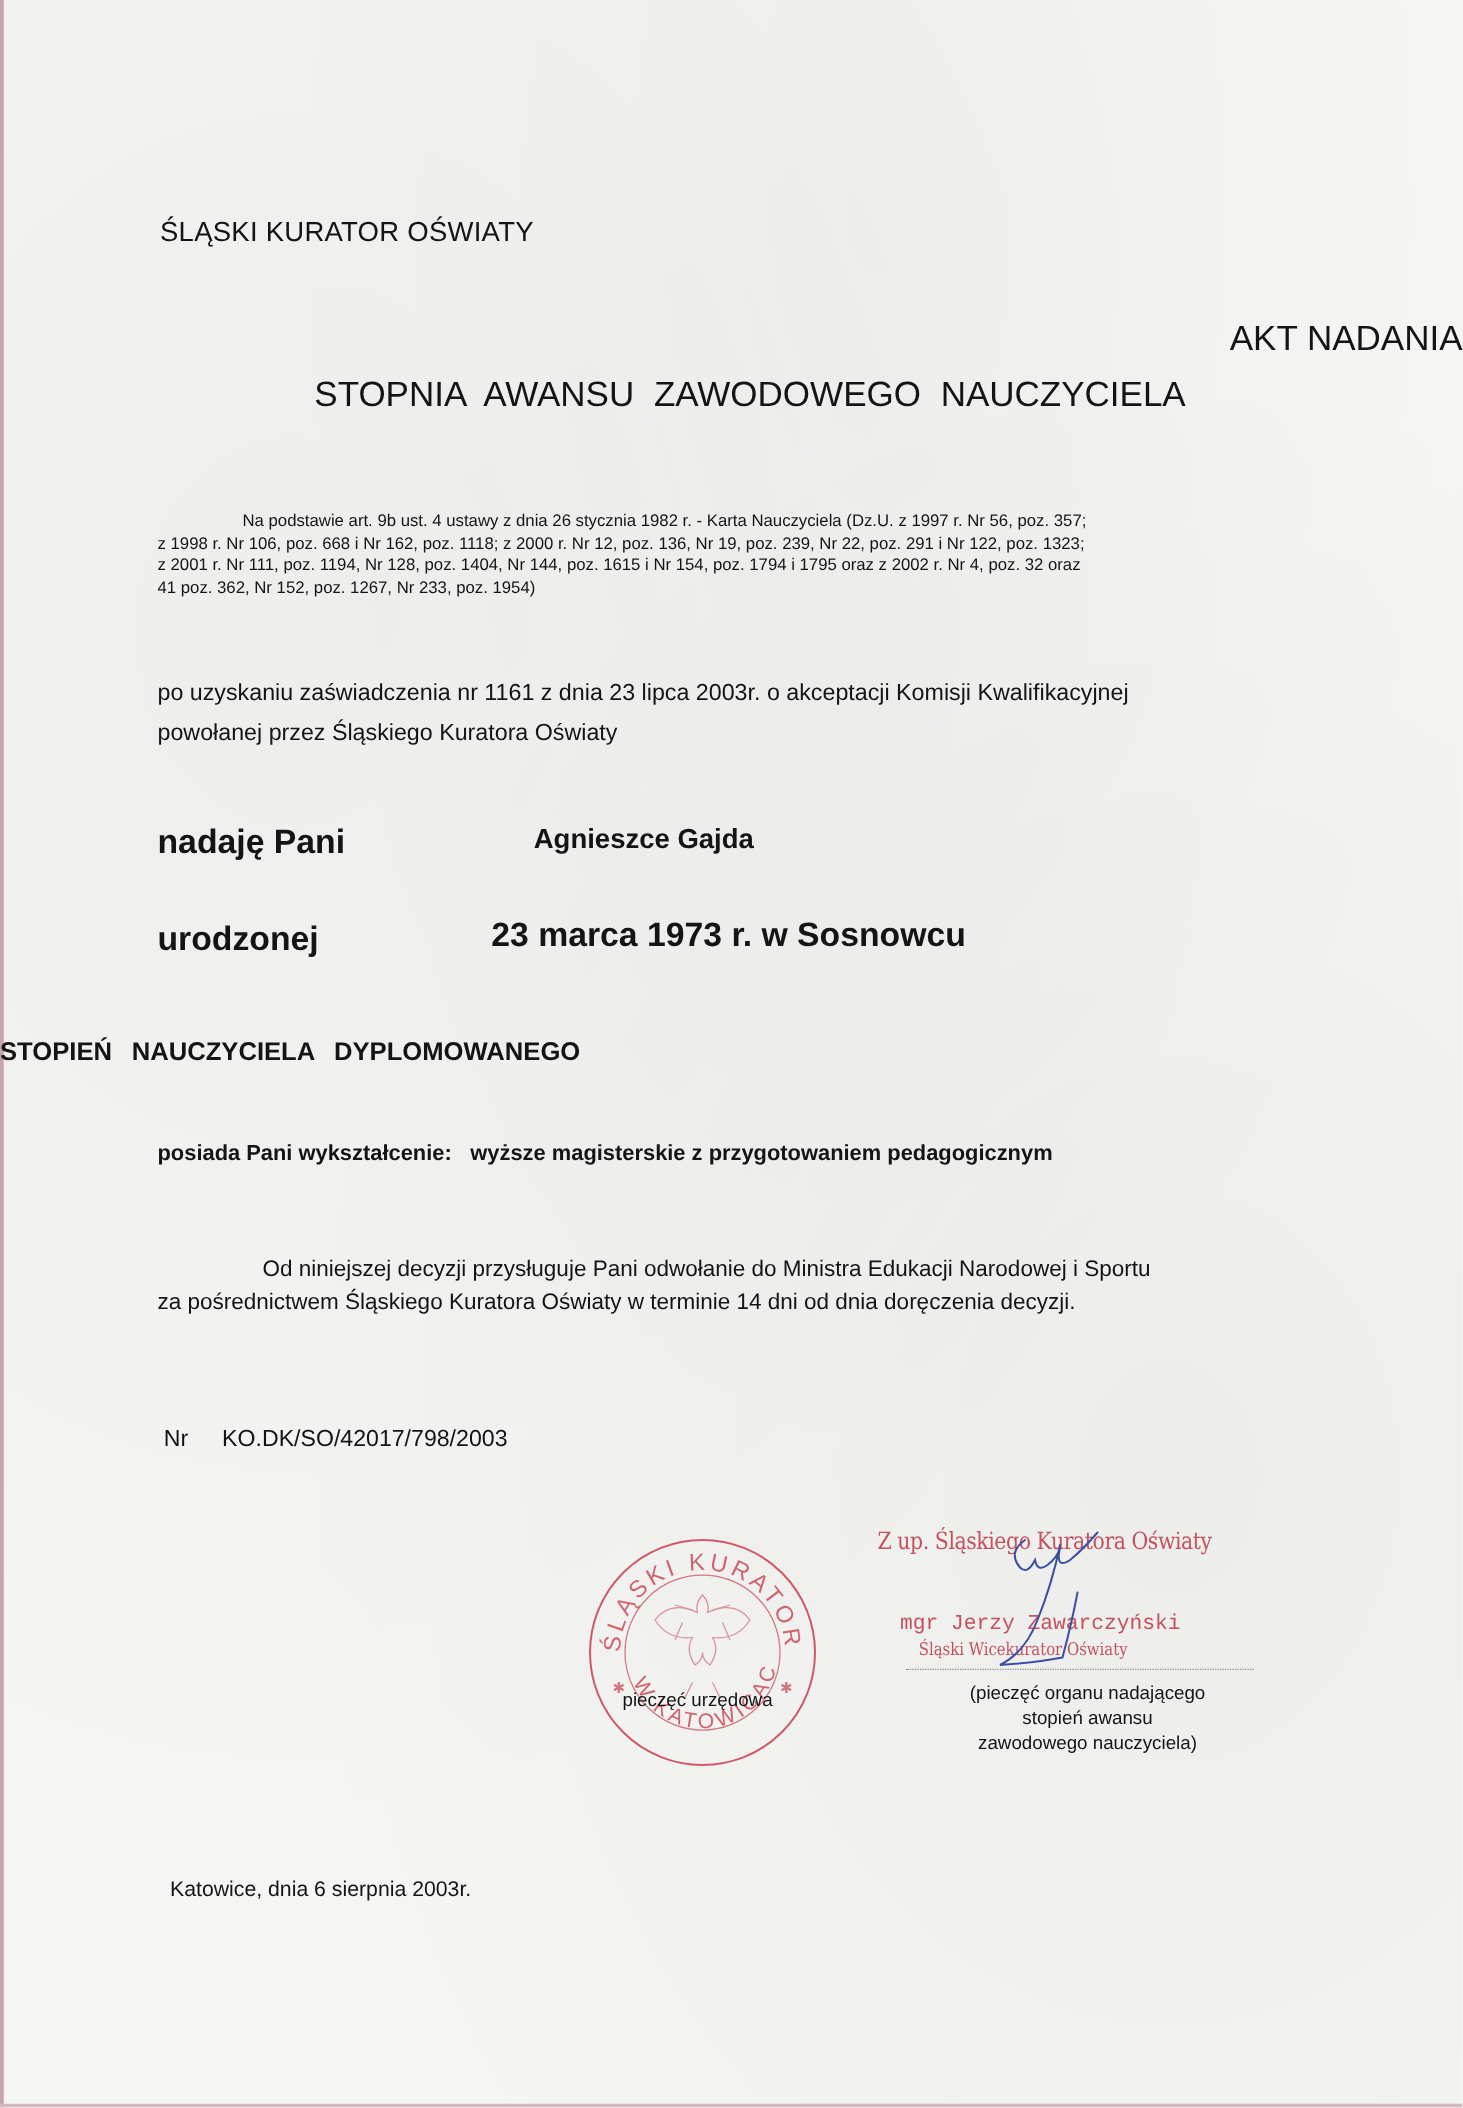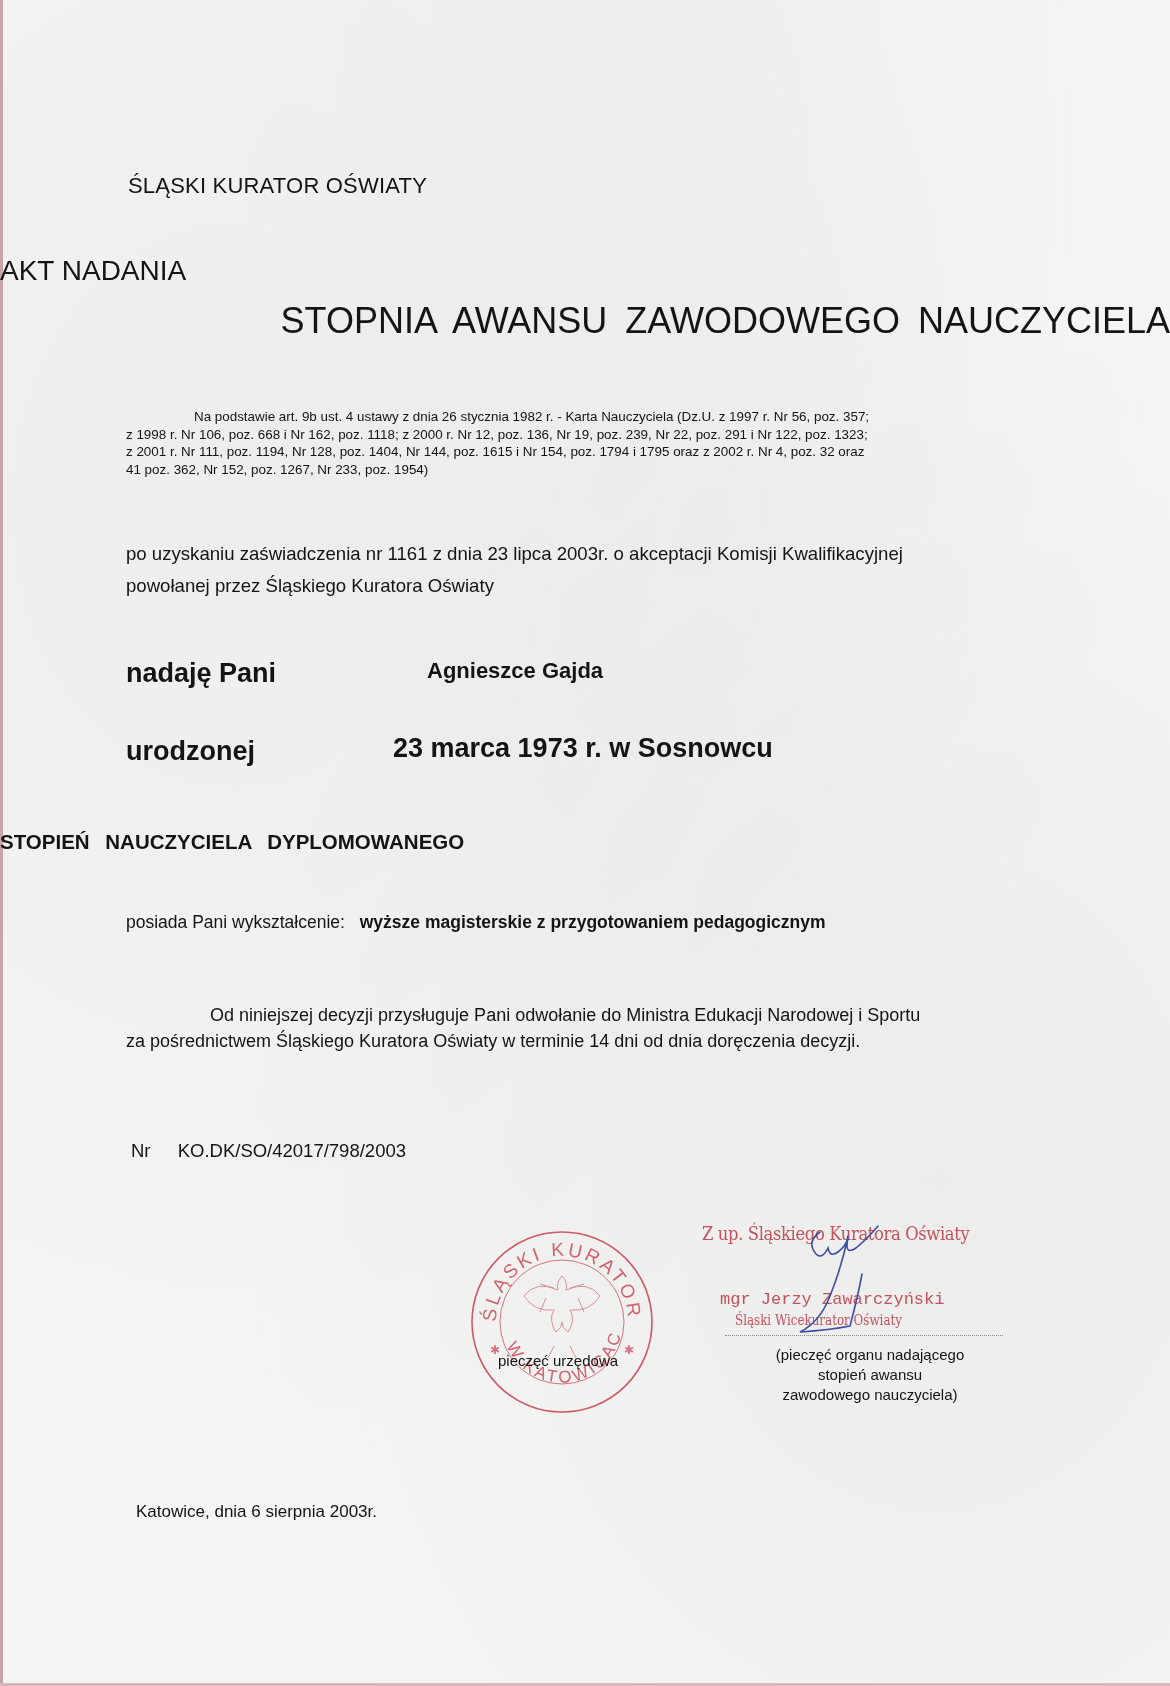--- a/index.html
+++ b/index.html
@@ -15,29 +15,29 @@
       radial-gradient(ellipse at 20% 30%, rgba(0,0,0,0.03), transparent 60%),
       radial-gradient(ellipse at 80% 70%, rgba(0,0,0,0.035), transparent 55%),
       radial-gradient(ellipse at 60% 10%, rgba(0,0,0,0.025), transparent 50%),
       #f5f5f3;
     border-radius: 11px;
   }
   .edge-left { position:absolute; left:0; top:0; width:3px; height:1686px; background:#c9a3aa; }
   .edge-bottom { position:absolute; left:0; bottom:0; width:1170px; height:3px; background:#d6b9bf; }
   .abs { position:absolute; white-space:nowrap; }
   .hdr { left:128px; top:173px; font-size:22px; letter-spacing:0.2px; }
-  .t1 { left:0; width:1170px; text-align:left; top:255px; font-size:28px; }
-  .t2 { left:0; width:1170px; text-align:right; top:300px; font-size:36px; word-spacing:8px; padding-left:30px; box-sizing:border-box;}
+  .t1 { left:0; width:1170px; text-align:right; top:255px; font-size:28px; }
+  .t2 { left:0; width:1170px; text-align:center; top:300px; font-size:28px; word-spacing:8px; padding-left:30px; box-sizing:border-box;}
   .legal { left:126px; top:408px; width:880px; font-size:13.4px; line-height:17.5px; white-space:normal; }
   .legal .indent { display:inline-block; width:68px; }
   .after { left:126px; top:538px; font-size:18.6px; line-height:32px; white-space:normal; width:900px; }
   .lbl { font-size:27px;font-weight:bold; }
   .name { font-size:22px; font-weight:bold; }
   .deg { left:0; width:1170px; text-align:left; top:830px; font-size:20.5px; font-weight:bold; word-spacing:10px; }
-  .edu { left:126px; top:912px; font-size:17.5px; }
+  .edu { left:126px; top:912px; font-size:17.5px;font-weight:bold; }
   .edu b { margin-left:10px; }
   .appeal { left:126px; top:1002px; font-size:18px; line-height:26px; white-space:normal; width:900px; }
   .appeal .indent { display:inline-block; width:84px; }
   .nr { left:131px; top:1140px; font-size:18.5px; }
   .nr .val { margin-left:22px;text-align:right; }
   .stamp { position:absolute; left:468px; top:1228px; width:188px; height:188px; }
   .stamp-label { left:498px; top:1352px; font-size:15px; background:transparent; }
   .sig-title { left:702px; top:1222px; font-size:19px; color:#c3525e; font-family:"DejaVu Serif", serif; letter-spacing:-0.4px; transform:scaleX(0.86); transform-origin:left; }
   .sig-name { left:720px; top:1290px; font-size:17px; color:#c3525e; font-family:"Liberation Mono", monospace; }
   .sig-role { left:735px; top:1312px; font-size:14px; color:#c3525e; font-family:"DejaVu Serif", serif; transform:scaleX(0.85); transform-origin:left; }

